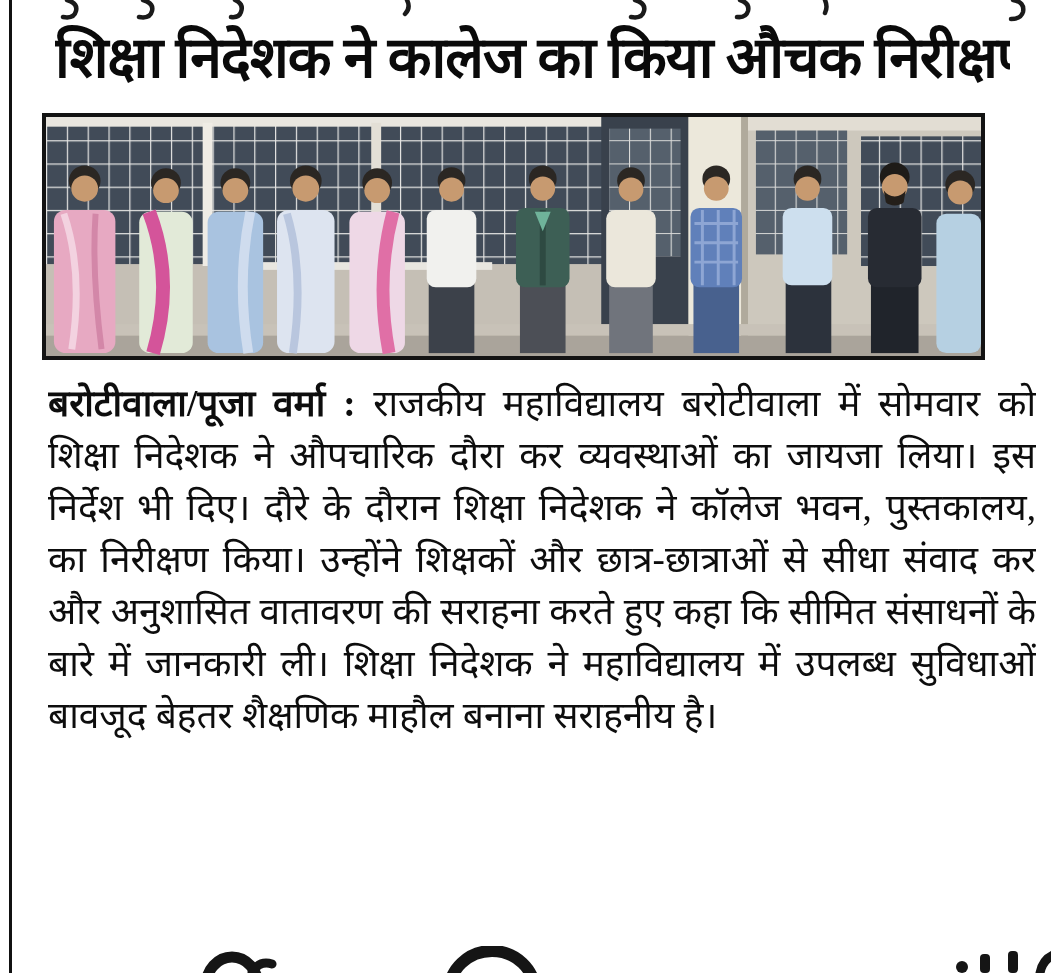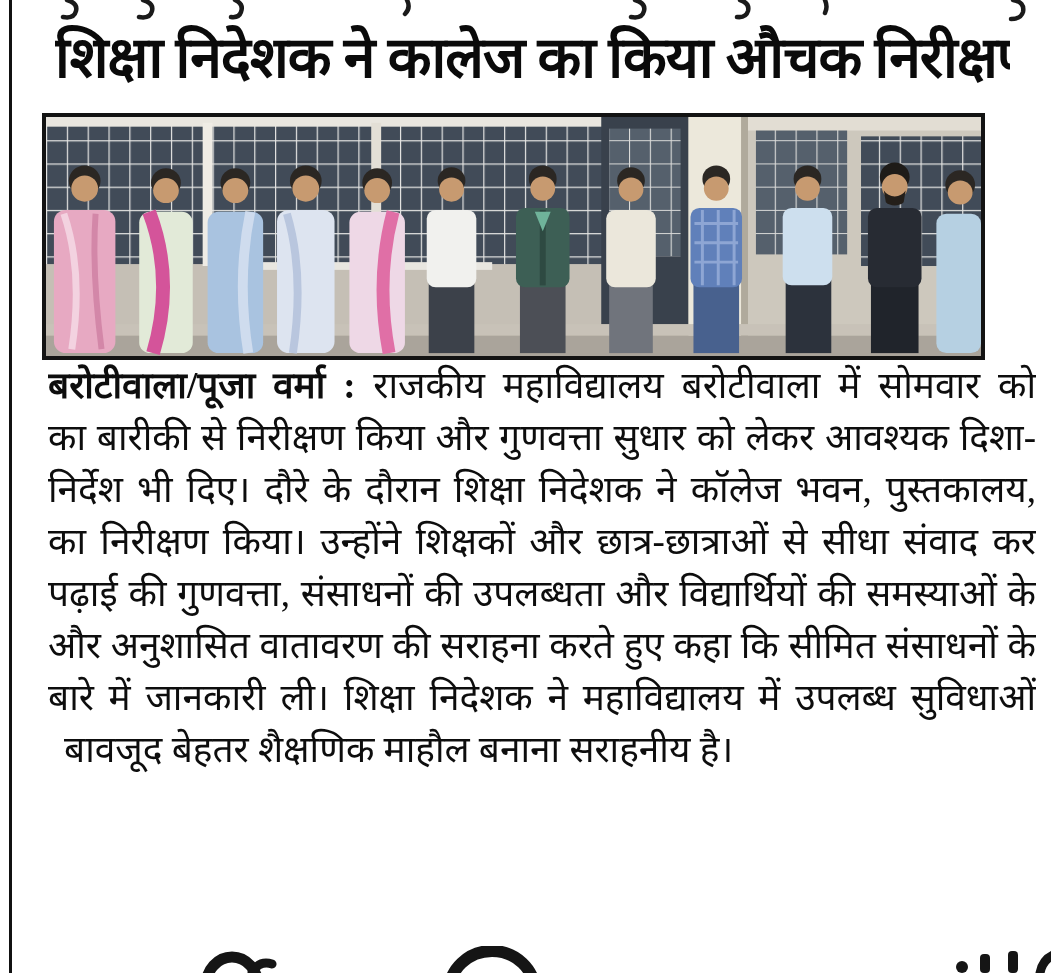--- a/index.html
+++ b/index.html
@@ -42,36 +42,35 @@
     position: absolute;
     left: 42px; top: 113px;
     width: 943px; height: 247px;
     border: 4px solid #131313;
     box-sizing: border-box;
     background: #c5bfb5;
   }
   .photo svg { display: block; width: 100%; height: 100%; }
   .article {
     position: absolute;
-    left: 48px; top: 360px;
+    left: 48px; top: 378px;
     width: 988px;
   }
   .line {
     height: 52px;
     line-height: 52px;
     font-size: 37px;
     white-space: nowrap;
     text-align: justify;
     text-align-last: justify;
     overflow: hidden;
   }
   .line.last {
     text-align: center;
     text-align-last: left;
-    margin-left: 16px;
   }
   .dateline {
     font-weight: 700;
   }
   .bottom-fragments {
     position: absolute;
     left: 40px; top: 946px;
     width: 1011px; height: 27px;
   }
 </style>
@@ -205,24 +204,23 @@
           <rect x="898" y="100" width="45" height="144" rx="10" fill="#b6d0e2"></rect>
           <circle cx="922" cy="70" r="15" fill="#2b2723"></circle>
           <circle cx="922" cy="78" r="12.5" fill="#c79a70"></circle>
         </g>
       </g>
     </svg>
   </div>
 
   <div class="article">
     <div class="line"><span class="dateline">बरोटीवाला/पूजा वर्मा :</span> <span>राजकीय महाविद्यालय बरोटीवाला में सोमवार को</span></div>
-    <div class="line">का बारीकी से निरीक्षण किया और गुणवत्ता सुधार को लेकर आवश्यक दिशा-</div>
+    <div class="line">शिक्षा निदेशक ने औपचारिक दौरा कर व्यवस्थाओं का जायजा लिया। इस</div>
     <div class="line">निर्देश भी दिए। दौरे के दौरान शिक्षा निदेशक ने कॉलेज भवन, पुस्तकालय,</div>
     <div class="line">का निरीक्षण किया। उन्होंने शिक्षकों और छात्र-छात्राओं से सीधा संवाद कर</div>
-    <div class="line">पढ़ाई की गुणवत्ता, संसाधनों की उपलब्धता और विद्यार्थियों की समस्याओं के</div>
     <div class="line">और अनुशासित वातावरण की सराहना करते हुए कहा कि सीमित संसाधनों के</div>
     <div class="line">बारे में जानकारी ली। शिक्षा निदेशक ने महाविद्यालय में उपलब्ध सुविधाओं</div>
     <div class="line last">बावजूद बेहतर शैक्षणिक माहौल बनाना सराहनीय है।</div>
   </div>
 
   <svg class="bottom-fragments" viewBox="0 0 1011 27" aria-hidden="true">
     <g fill="none" stroke="#151515">
       <ellipse cx="192" cy="40" rx="26" ry="29" stroke-width="11"></ellipse>
       <path d="M 212 26 q 8 -12 20 -8" stroke-width="9" stroke-linecap="round"></path>
       <ellipse cx="452" cy="46" rx="43" ry="41" stroke-width="12"></ellipse>

